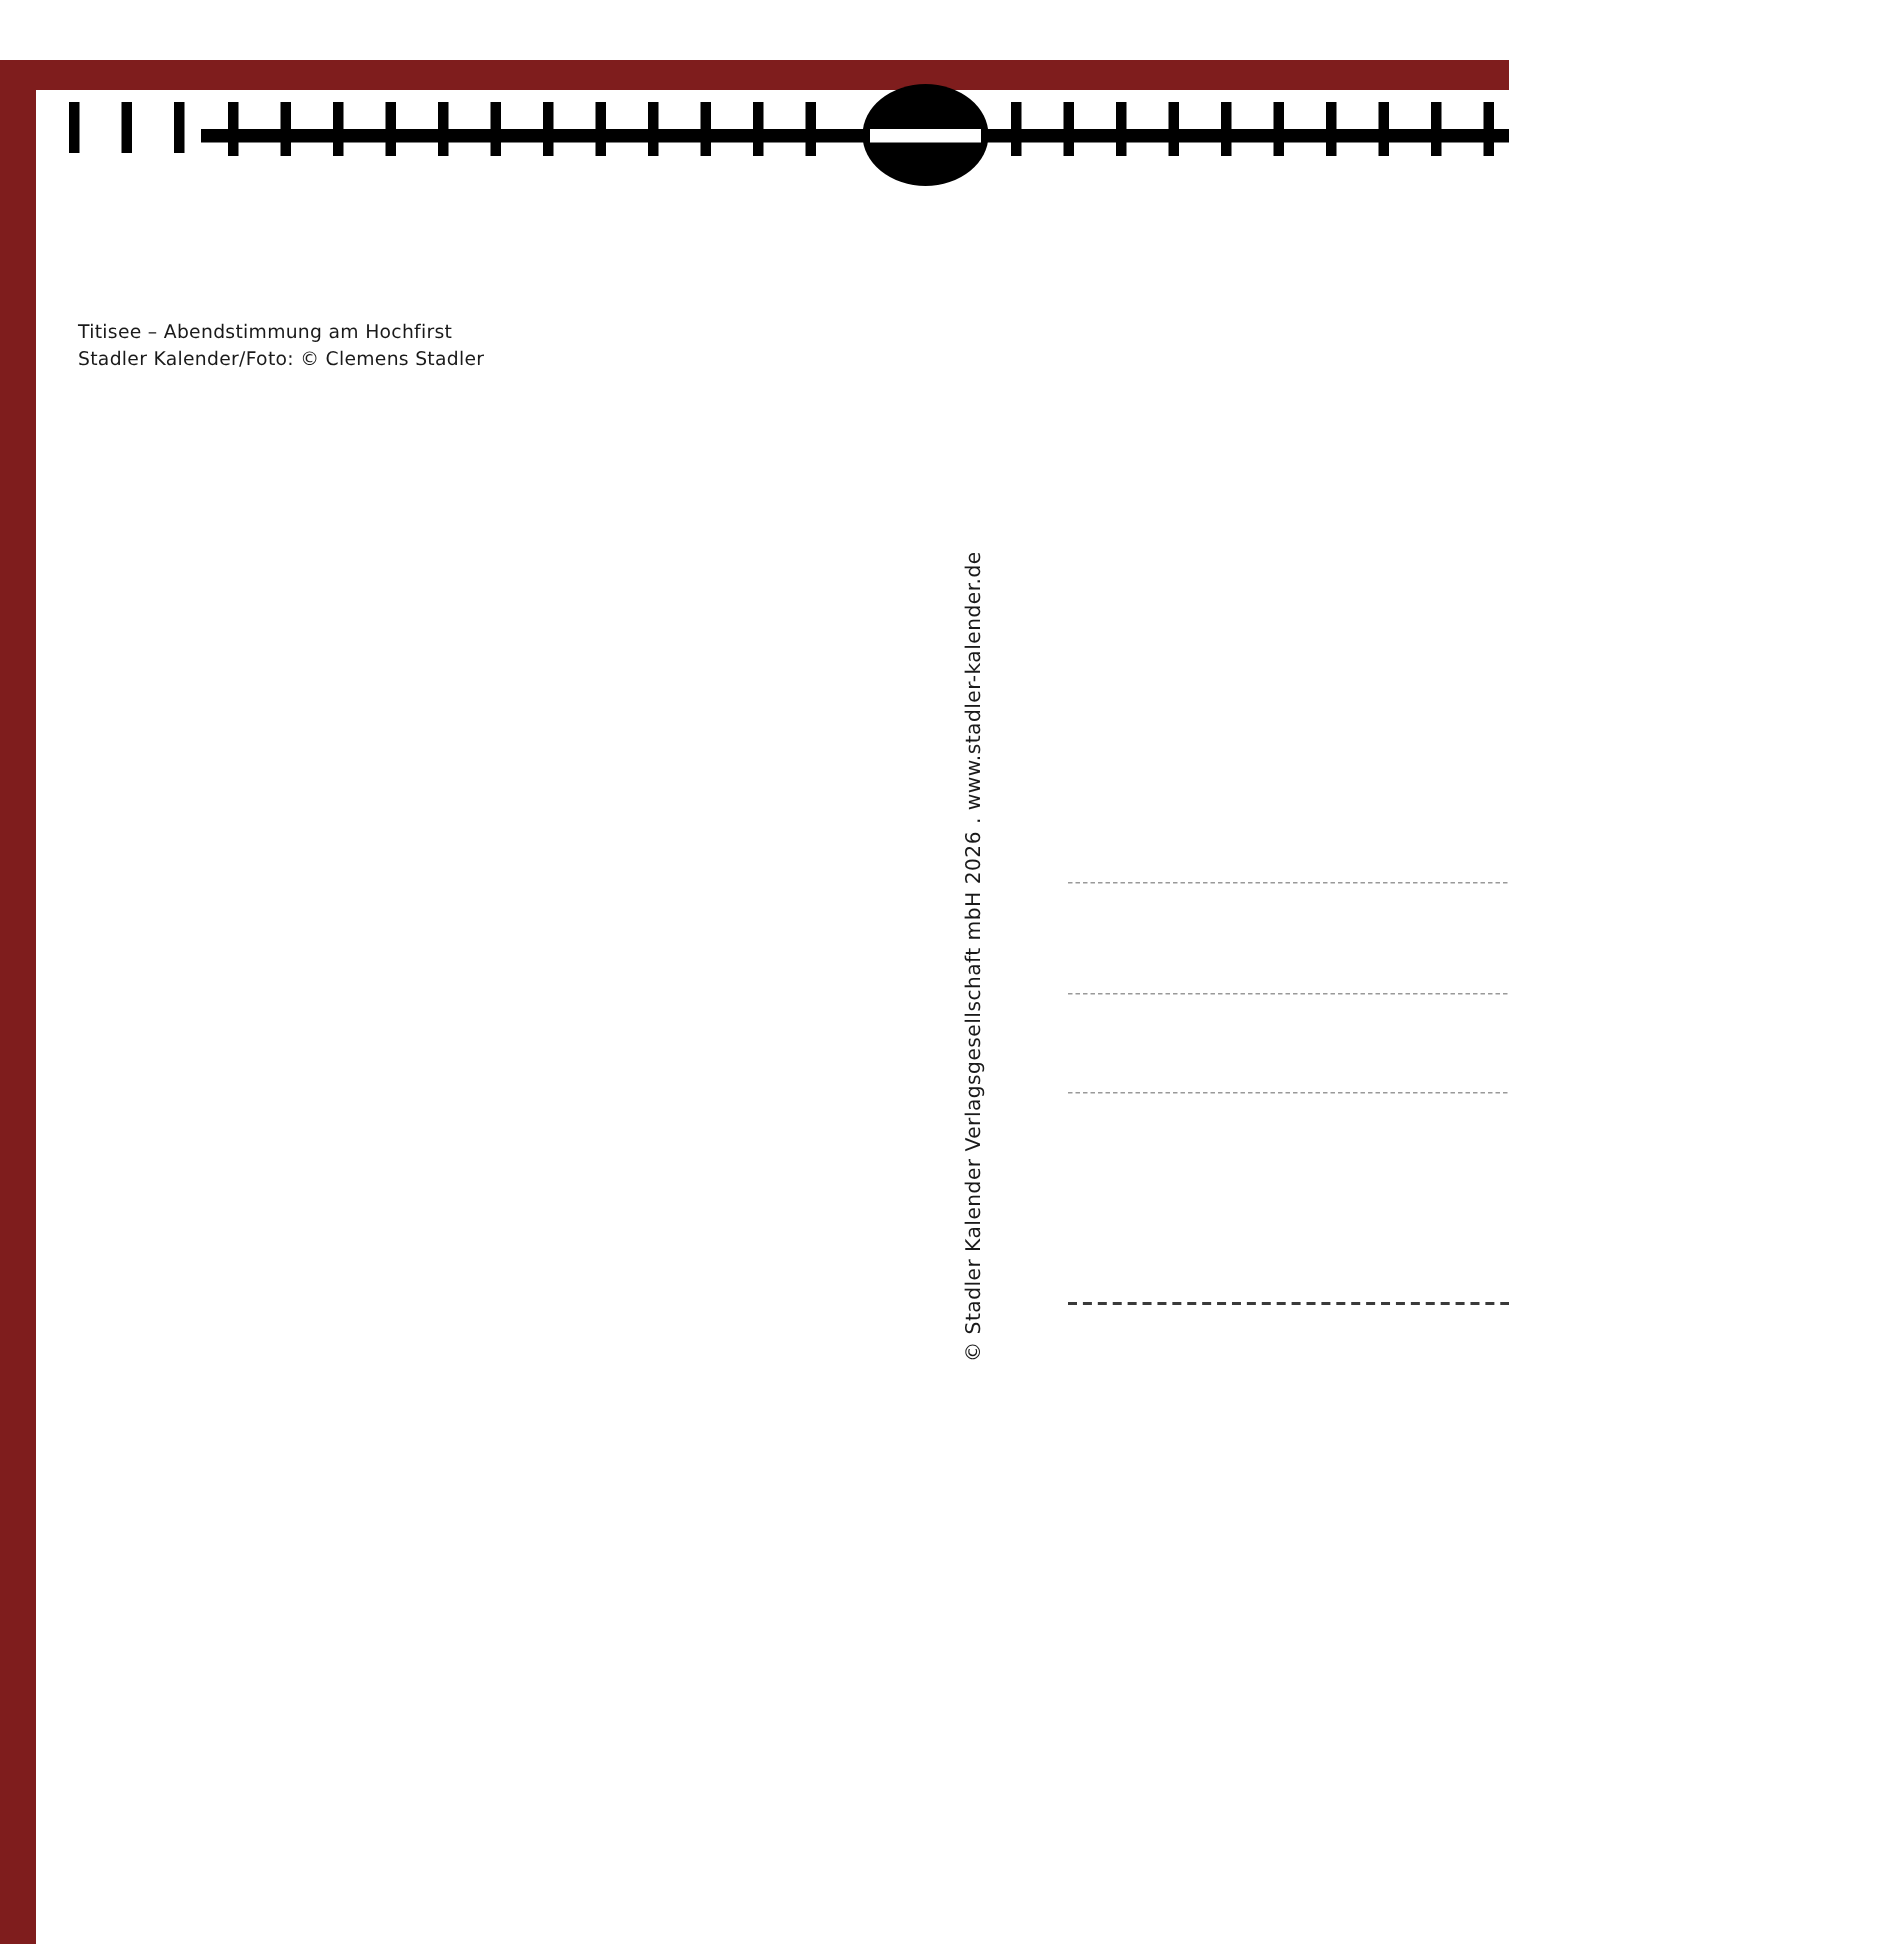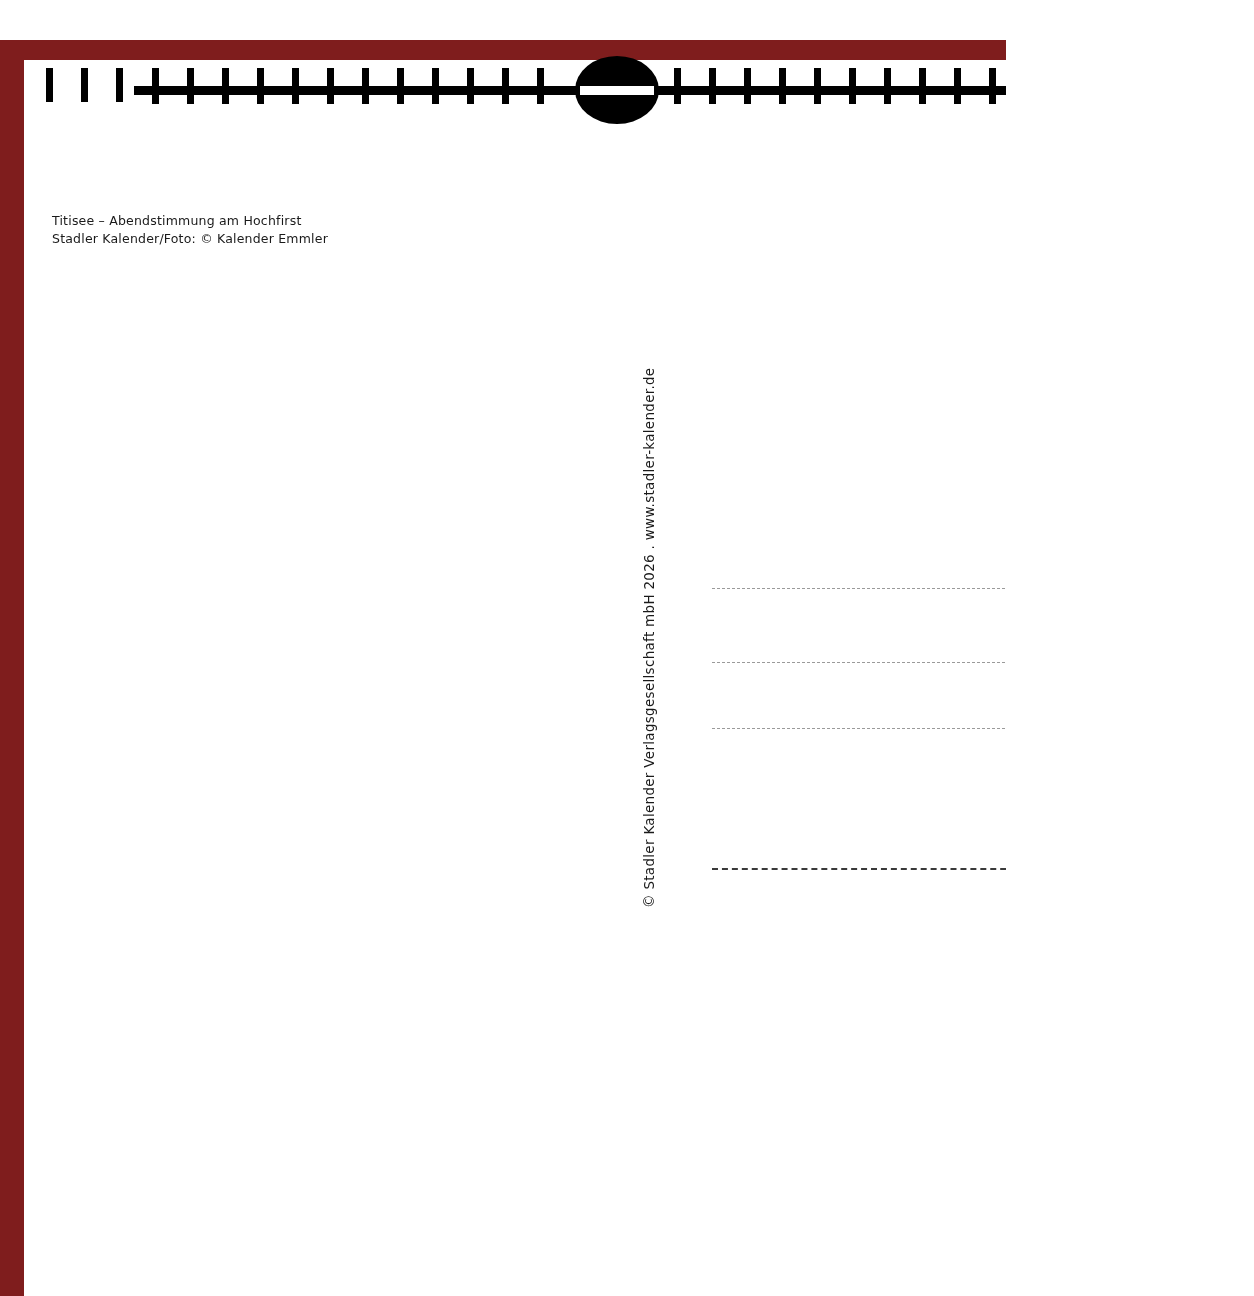--- a/index.html
+++ b/index.html
@@ -180,21 +180,21 @@
       <div class="ring" style="left:1035px;"></div>
       <div class="ring" style="left:1070px;"></div>
 
       <div class="ring-short" style="left:1106px;"></div>
       <div class="ring-short" style="left:1141px;"></div>
       <div class="ring-short" style="left:1176px;"></div>
     </div>
 
     <div id="caption">
       <div>Titisee – Abendstimmung am Hochfirst</div>
-      <div>Stadler Kalender/Foto: © Kalender Emmler</div>
+      <div>Stadler Kalender/Foto: © Clemens Stadler</div>
     </div>
 
     <div id="vertical-credit">
       <span id="vertical-credit-inner">© Stadler Kalender Verlagsgesellschaft mbH 2026 . www.stadler-kalender.de</span>
     </div>
 
     <div id="stamp-box"></div>
 
     <div class="addr-line l1"></div>
     <div class="addr-line l2"></div>

